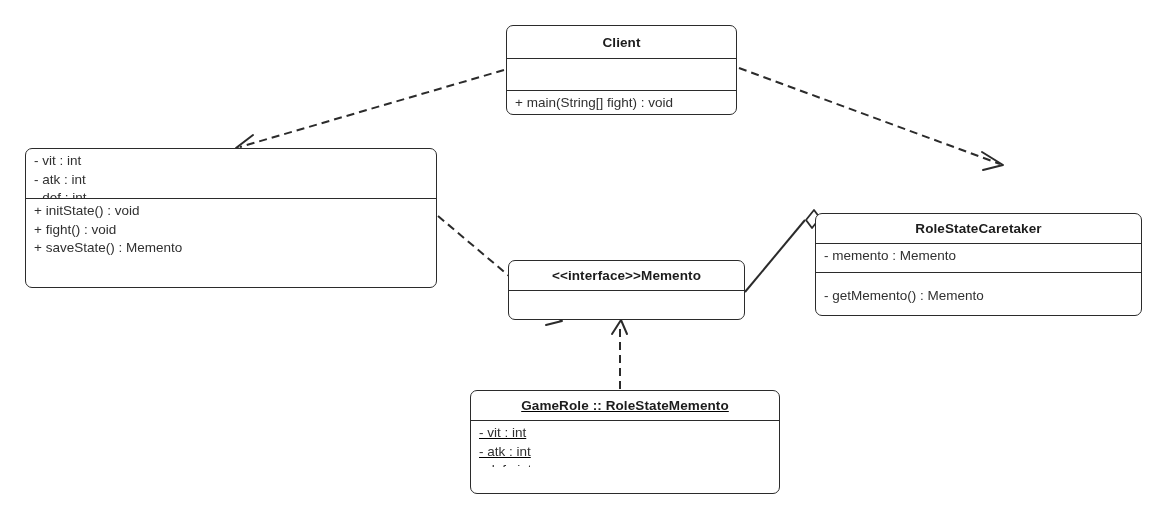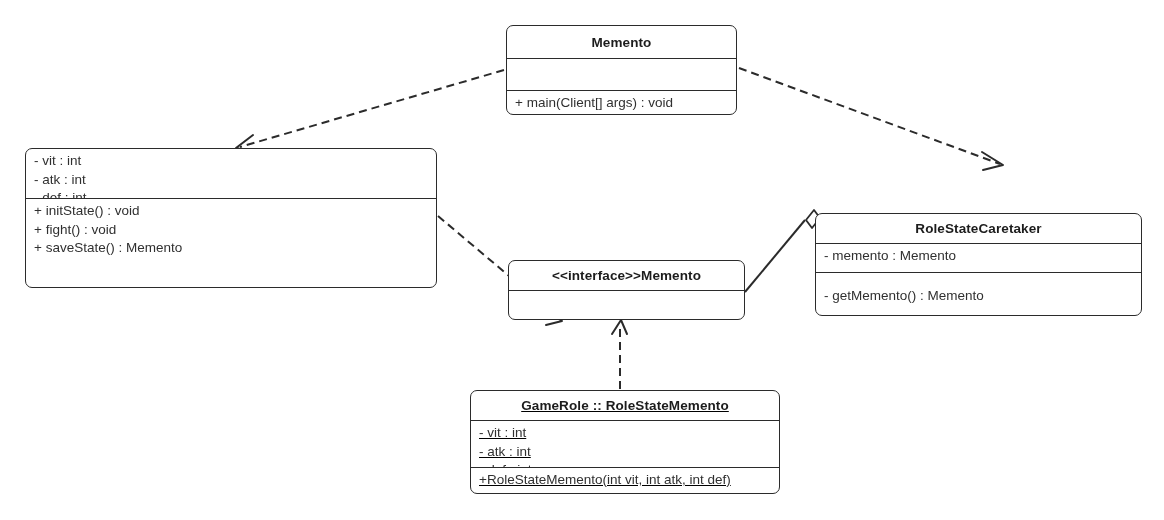--- a/index.html
+++ b/index.html
@@ -90,25 +90,25 @@
     </g>
 
     <g>
       <line x1="620" y1="389" x2="620" y2="324" stroke="#2b2b2b" stroke-width="2" stroke-dasharray="8,5"></line>
       <path d="M 612 334 L 621 320 L 627 334" fill="none" stroke="#2b2b2b" stroke-width="2" stroke-linecap="round" stroke-linejoin="round"></path>
     </g>
   </svg>
 
   <div class="uml-class" style="left:506px; top:25px; width:231px; height:90px;">
     <div class="compartment cmp-title" style="height:32px;">
-      <span>Memento</span>
+      <span>Client</span>
     </div>
     <div class="compartment cmp-empty" style="height:32px;"></div>
     <div class="compartment cmp-list" style="height:26px;">
-      <div class="member">+ main(Client[] args) : void</div>
+      <div class="member">+ main(String[] fight) : void</div>
     </div>
   </div>
 
   <div class="uml-class" style="left:25px; top:148px; width:412px; height:140px;">
     <div class="compartment cmp-list" style="height:49px;">
       <div class="member">- vit : int</div>
       <div class="member">- atk : int</div>
       <div class="member">- def : int</div>
     </div>
     <div class="compartment cmp-list" style="height:62px;">
@@ -140,18 +140,15 @@
 
   <div class="uml-class" style="left:470px; top:390px; width:310px; height:104px;text-decoration:underline;">
     <div class="compartment cmp-title" style="height:29px;">
       <span>GameRole :: RoleStateMemento</span>
     </div>
     <div class="compartment cmp-list" style="height:47px;">
       <div class="member">- vit : int</div>
       <div class="member">- atk : int</div>
       <div class="member">- def : int</div>
     </div>
-    <div class="compartment cmp-list" style="height:28px;">
-      <div class="member">+RoleStateMemento(int vit, int atk, int def)</div>
-    </div>
   </div>
 
 </div>
 
 </body></html>

